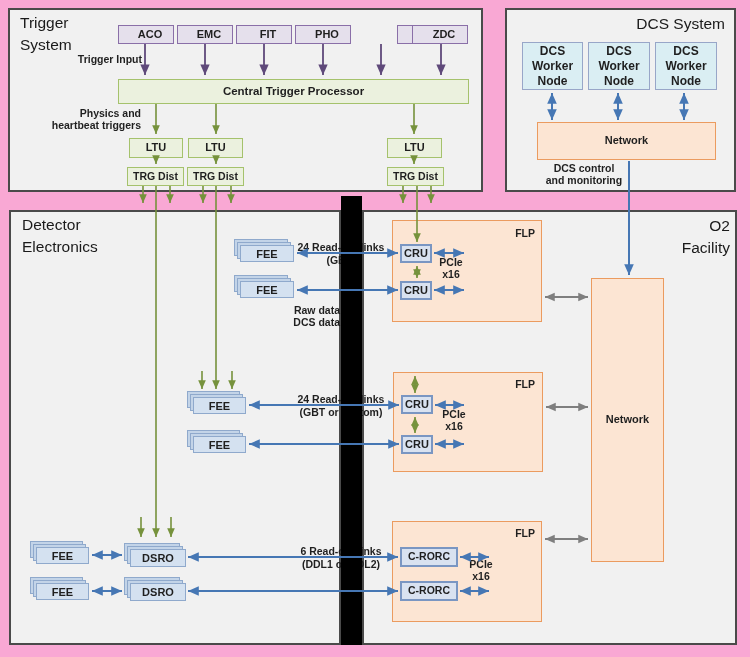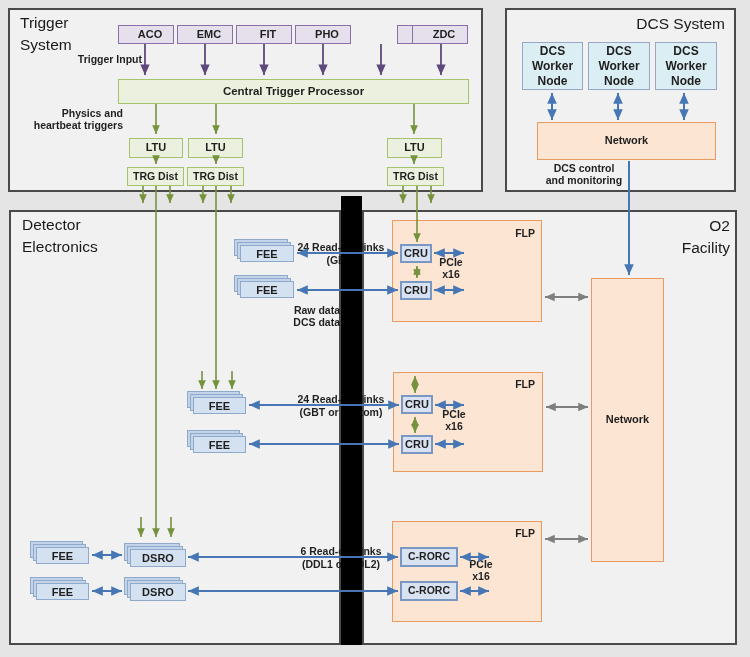--- a/index.html
+++ b/index.html
@@ -1,17 +1,17 @@
 <!DOCTYPE html>
 <html><head>
 <meta charset="utf-8">
 <style>
   html,body{margin:0;padding:0;background:#000;}
   *{box-sizing:border-box;}
-  #canvas{position:relative;width:750px;height:657px;background:#e5e5e5;overflow:hidden;
+  #canvas{position:relative;width:750px;height:657px;background:#f9a8d4;overflow:hidden;
           font-family:"Liberation Sans",sans-serif;color:#1f1f1f;}
   .panel{position:absolute;background:#f1f1f1;border:2px solid #4a4a4a;z-index:1;}
   .panel-title{position:absolute;font-size:15.5px;line-height:1.42;color:#1a1a1a;z-index:2;}
   .r{text-align:right;}
   .box{position:absolute;display:flex;align-items:center;justify-content:center;
        font-size:11px;font-weight:700;z-index:2;text-align:center;line-height:1.25;}
   .pbox{background:#e5e0ec;border:1.5px solid #8a6fa8;padding-left:8px;}
   .gbox{background:#ebf1de;border:1.5px solid #a5c26c;}
   .obox{background:#fce5d3;border:1.5px solid #eb9b5f;}
   .cbox{background:#daeef3;border:1.5px solid #98a6c8;font-size:12px;}
@@ -61,21 +61,21 @@
   <div class="box pbox" style="left:412px;top:25px;width:56px;height:19px;">
       <span>ZDC</span>
     </div>
 
   <div class="note r" style="left:55px;top:53px;width:87px;">Trigger Input</div>
 
   <div class="box gbox" style="left:118px;top:79px;width:351px;height:25px;font-size:11.5px;">
     <span>Central Trigger Processor</span>
   </div>
 
-  <div class="note r" style="left:7px;top:107px;width:116px;">
+  <div class="note r" style="left:25px;top:107px;width:116px;">
     <div>Physics and</div>
     <div>heartbeat triggers</div>
   </div>
 
   <div class="box gbox" style="left:129px;top:138px;width:54px;height:20px;">
       <span>LTU</span>
     </div>
   <div class="box gbox" style="left:188px;top:138px;width:55px;height:20px;">
       <span>LTU</span>
     </div>

